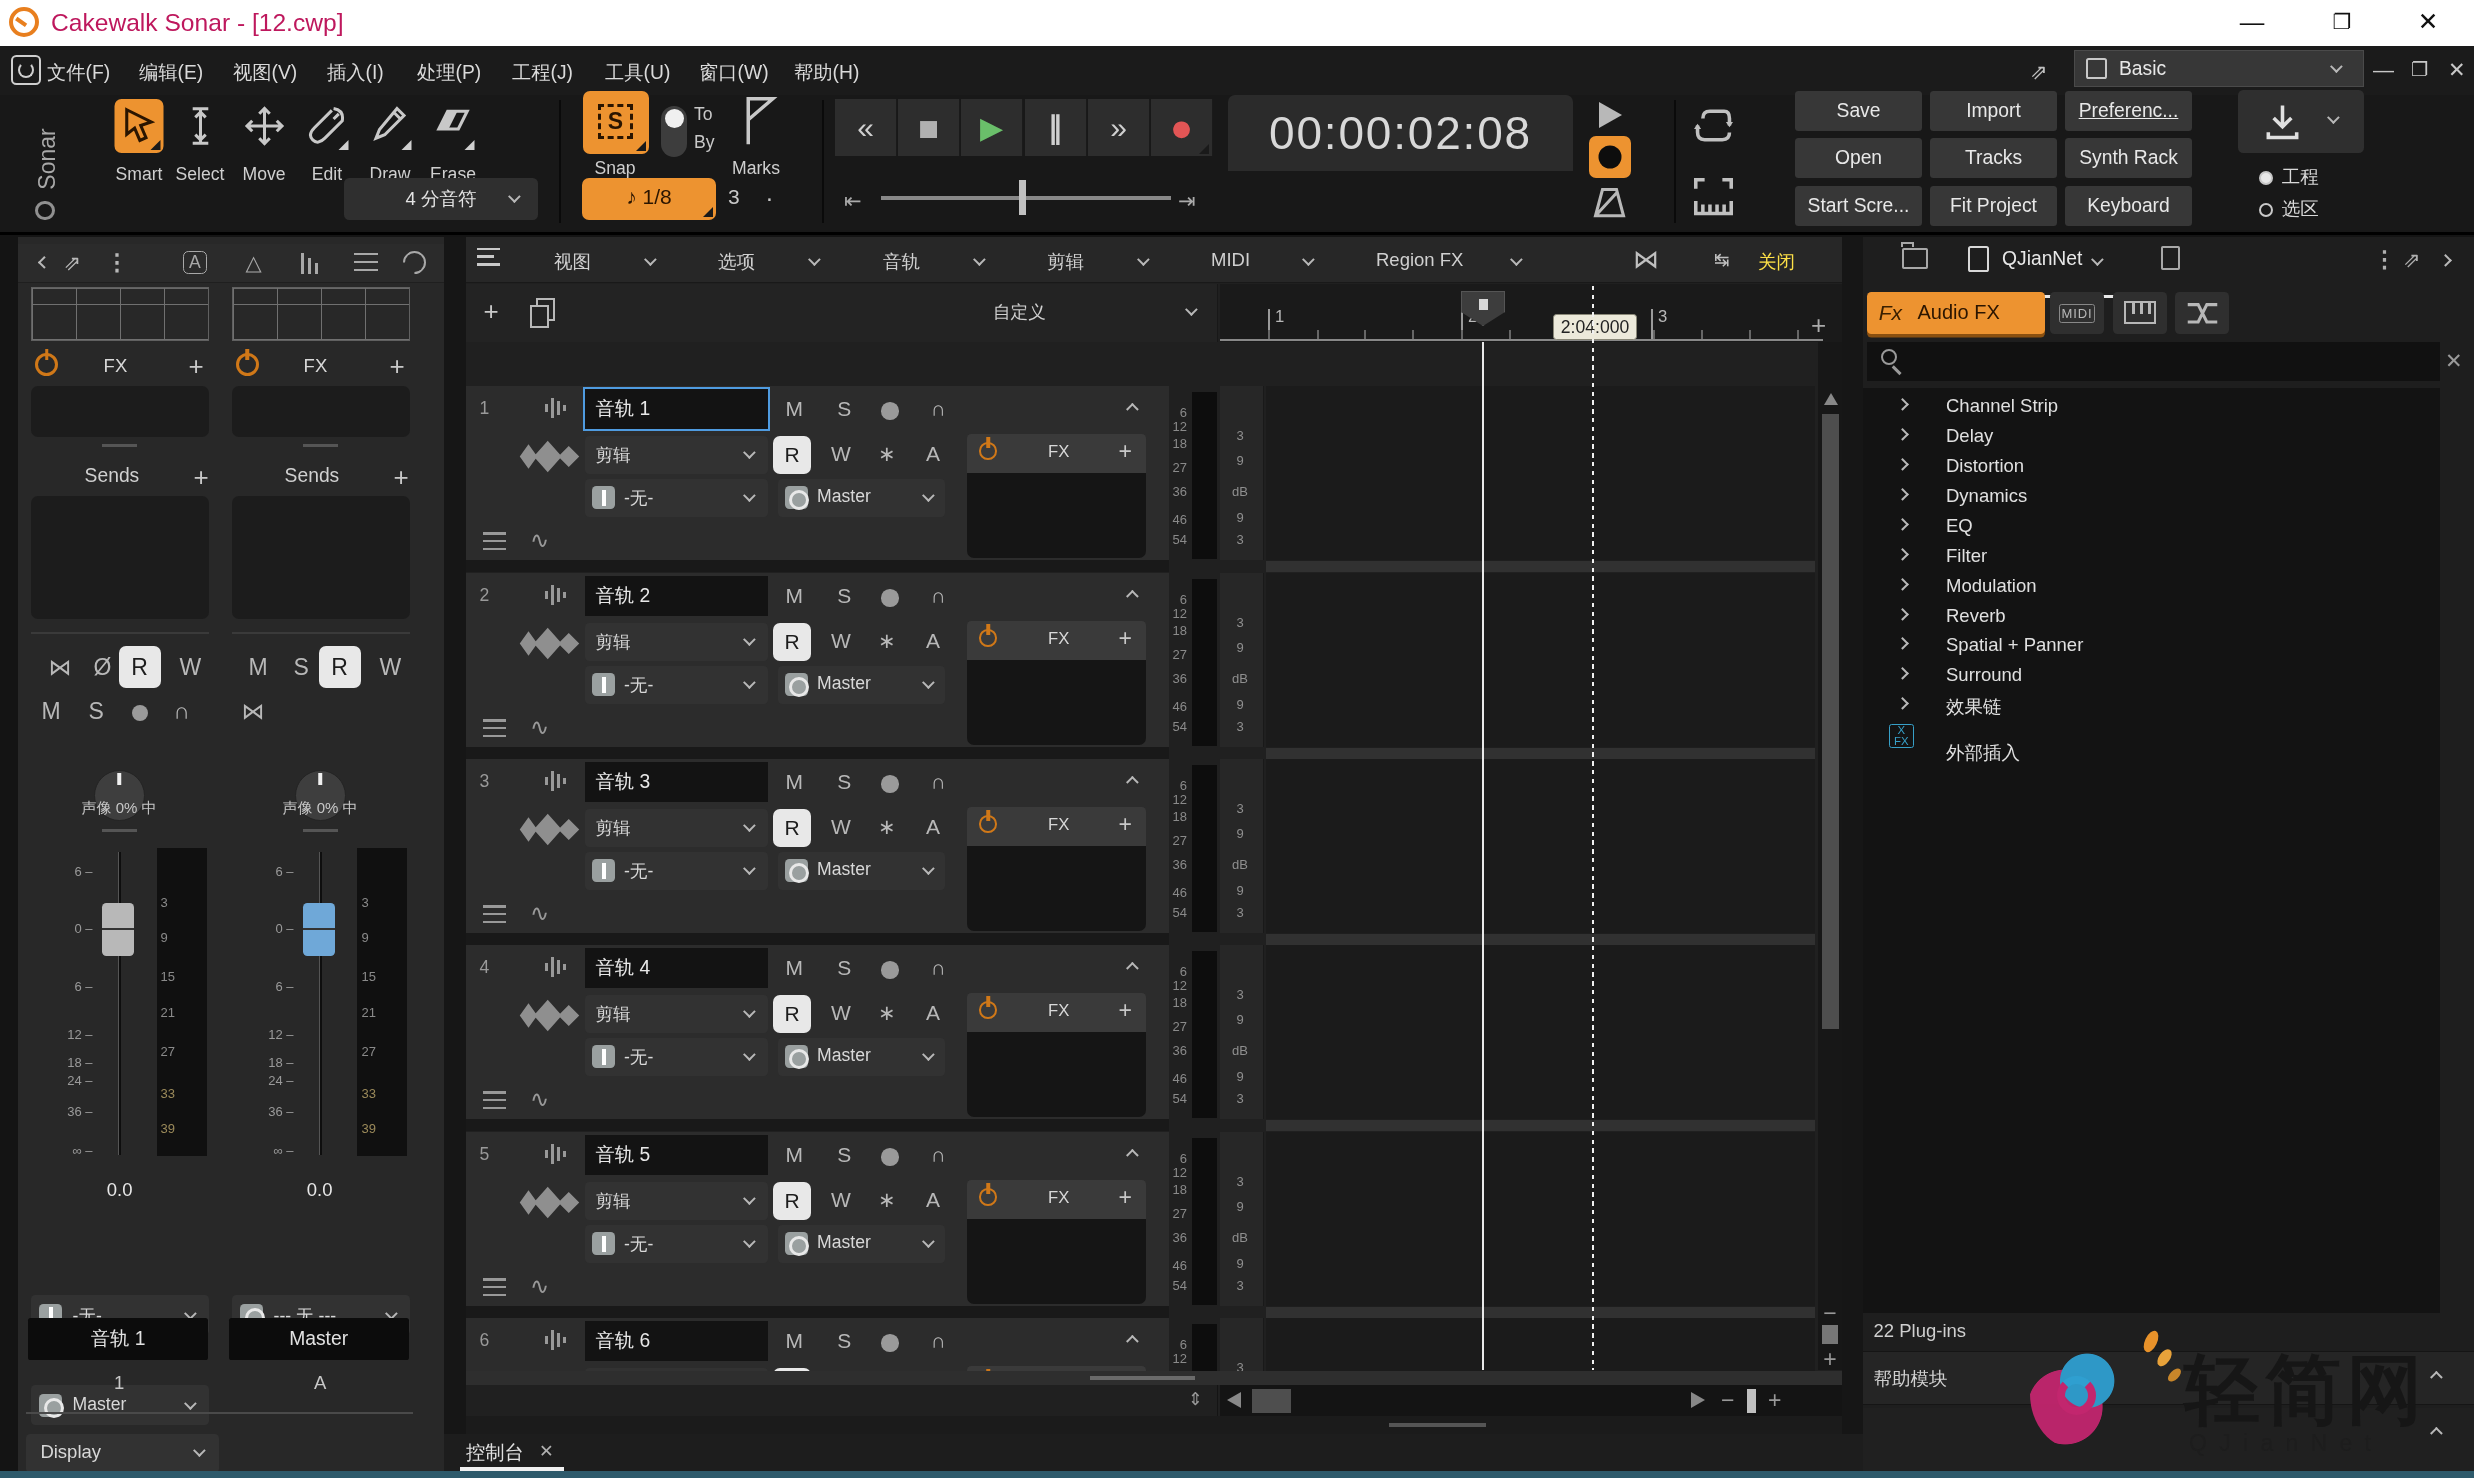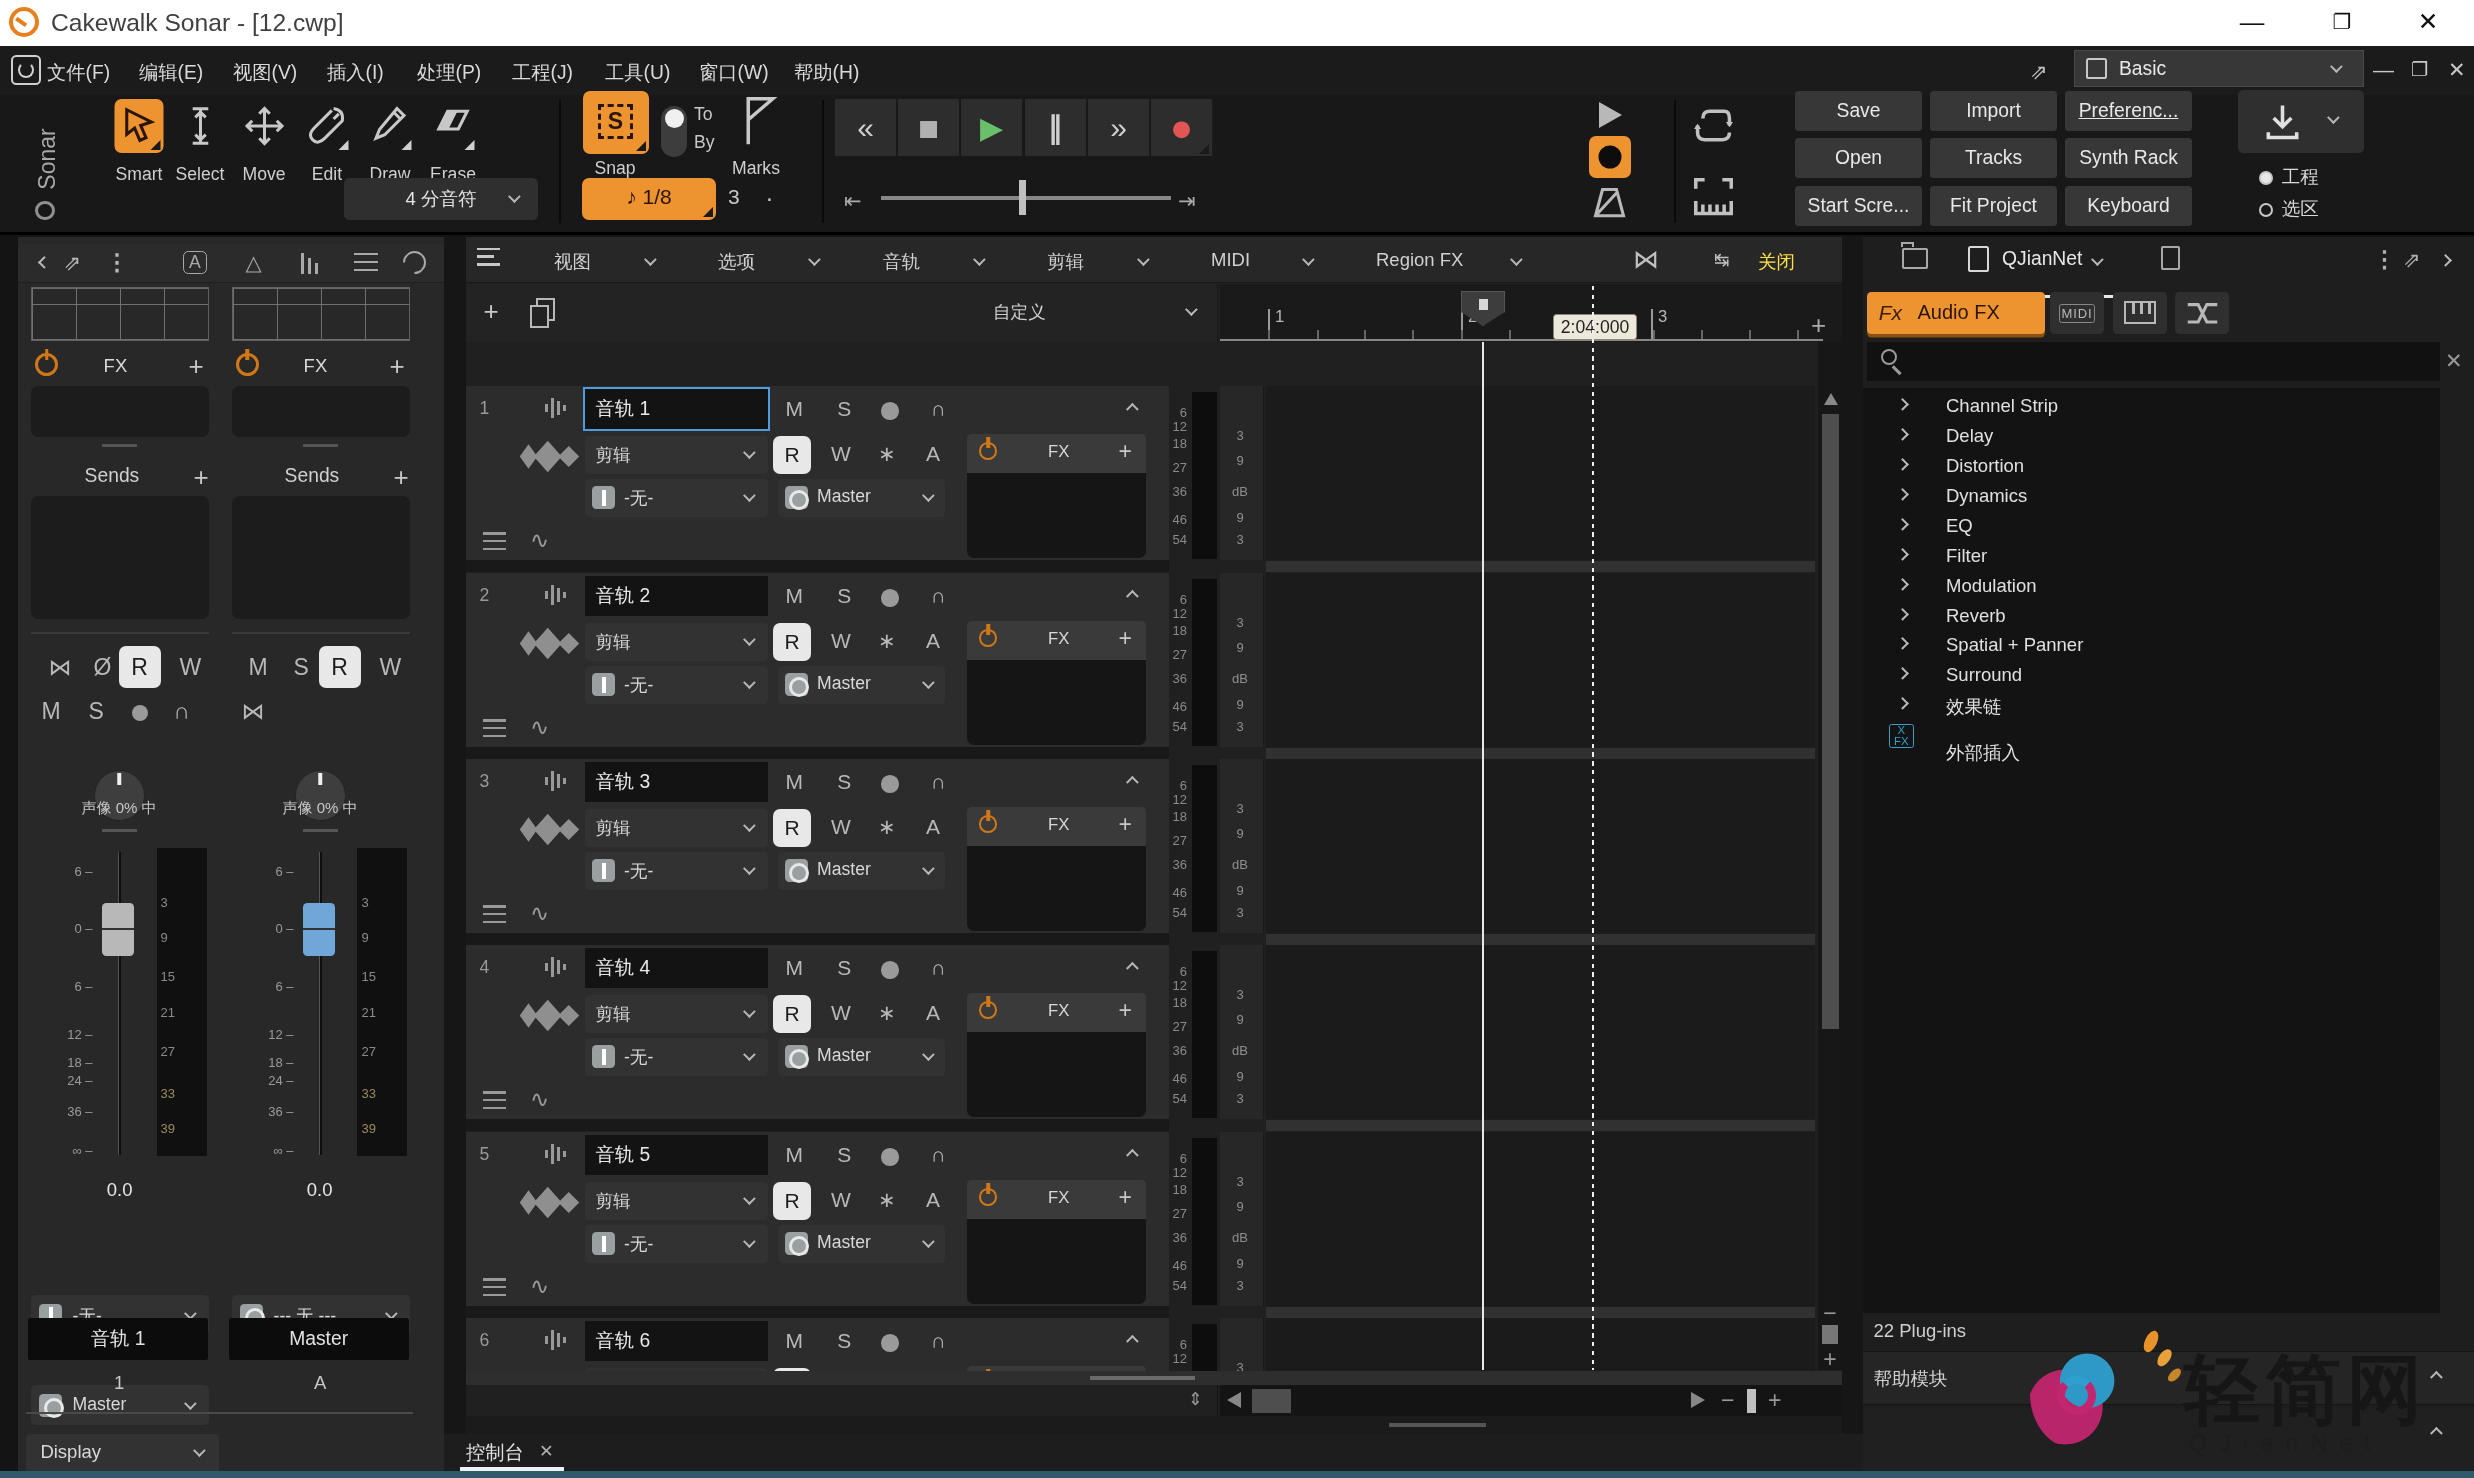--- a/index.html
+++ b/index.html
@@ -11,21 +11,21 @@
   .chv { display:inline-block; width:12.3px; height:12.3px; border-right:2.6px solid #b8b8b8; border-bottom:2.6px solid #b8b8b8; }
   .chv-d { transform:rotate(45deg); }
   .chv-u { transform:rotate(-135deg); }
   .chv-r { transform:rotate(-45deg); }
   .chv-l { transform:rotate(135deg); }
   .chv-sm { width:8.8px; height:8.8px; border-width:2.2px; }
   
   #titlebar { left:0; top:0; width:2475px; height:46px; background:#ffffff; }
   #title-logo { left:8.8px; top:7px; width:30px; height:30px; border-radius:50%; border:4.4px solid #e87f1f; }
   #title-logo:after { content:""; position:absolute; left:2.6px; top:8.8px; width:12.3px; height:4.4px; background:#e87f1f; transform:rotate(35deg); }
-  #title-text { left:51px; top:8.8px; font-size:24.6px; color:#404040;text-align:center; }
+  #title-text { left:51px; top:8.8px; font-size:24.6px; color:#be185d;text-align:center; }
   .winbtn { top:8.8px; width:26px; height:26px; color:#111; font-size:24.6px; text-align:center; line-height:26px; }
   
   #menubar { left:0; top:46px; width:2475px; height:49px; background:#1b1b1b; }
   .menu-item { position:absolute; top:13px; font-size:19.3px; color:#dadada; }
   #appicon { left:10.5px; top:8.8px; width:30px; height:30px; border:2.6px solid #cfcfcf; border-radius:5.3px; }
   #appicon:after{ content:""; position:absolute; left:5.3px; top:5.3px; width:12.3px; height:12.3px; border-radius:50%; border:2.6px solid #cfcfcf; border-top-color:transparent; }
   #ws-box { left:2074px; top:4.4px; width:290px; height:37px; background:#373737; border:0.9px solid #4a4a4a; }
   
   #toolbar { left:0; top:95px; width:2475px; height:140px; background:#181818; border-bottom:3.5px solid #000; }
   .tool-label { position:absolute; top:69px; font-size:17.6px; color:#cfcfcf; transform:translateX(-50%); }
@@ -206,20 +206,23 @@
         <div class="transport-btn" style="left: 961px; color: rgb(106, 191, 106);">▶</div>
         <div class="transport-btn" style="left: 1025px; color: rgb(207, 207, 207); font-weight: bold;">∥</div>
         <div class="transport-btn" style="left: 1088px; color: rgb(207, 207, 207);">»</div>
         <div class="transport-btn corner" style="left: 1151px; color: rgb(226, 85, 85); font-size: 39px;">●</div>
       </div>
     <div class="abs" style="left:844px; top:94px; color:#aaa; font-size:21px;">⇤</div>
     <div class="abs" style="left:881px; top:101px; width:290px; height:3.5px; background:#888;"></div>
     <div class="abs" style="left:1019px; top:85px; width:7px; height:35px; background:#c0c0c0;"></div>
     <div class="abs" style="left:1178px; top:94px; color:#aaa; font-size:21px;">⇥</div>
 
+    <div id="timebox" class="abs">
+      <span id="time-text">00:00:02:08</span>
+    </div>
     <div class="abs" style="left:1599px; top:7px; width:0; height:0; border-left:23px solid #b8b8b8; border-top:13px solid transparent; border-bottom:13px solid transparent;"></div>
     <div class="abs obtn" style="left:1589px; top:41px; width:42px; height:42px;">
       <div style="position:absolute; left:50%; top:50%; transform:translate(-50%,-50%); width:23px; height:23px; border-radius:50%; background:#0d0d0d;"></div>
     </div>
     <svg class="abs" style="left:1592px; top:91px;" width="35" height="35" viewBox="0 0 40 40">
         <path d="M12 4 L28 4 L36 34 L4 34 Z M4 34 L28 8" stroke="#b8b8b8" stroke-width="3.5" fill="none"></path>
       </svg>
 
     <div class="abs" style="left:1674px; top:5.3px; width:1.8px; height:123px; background:#0a0a0a;"></div>
     <svg class="abs" style="left:1694px; top:10.5px;" width="39" height="39" viewBox="0 0 44 44">

